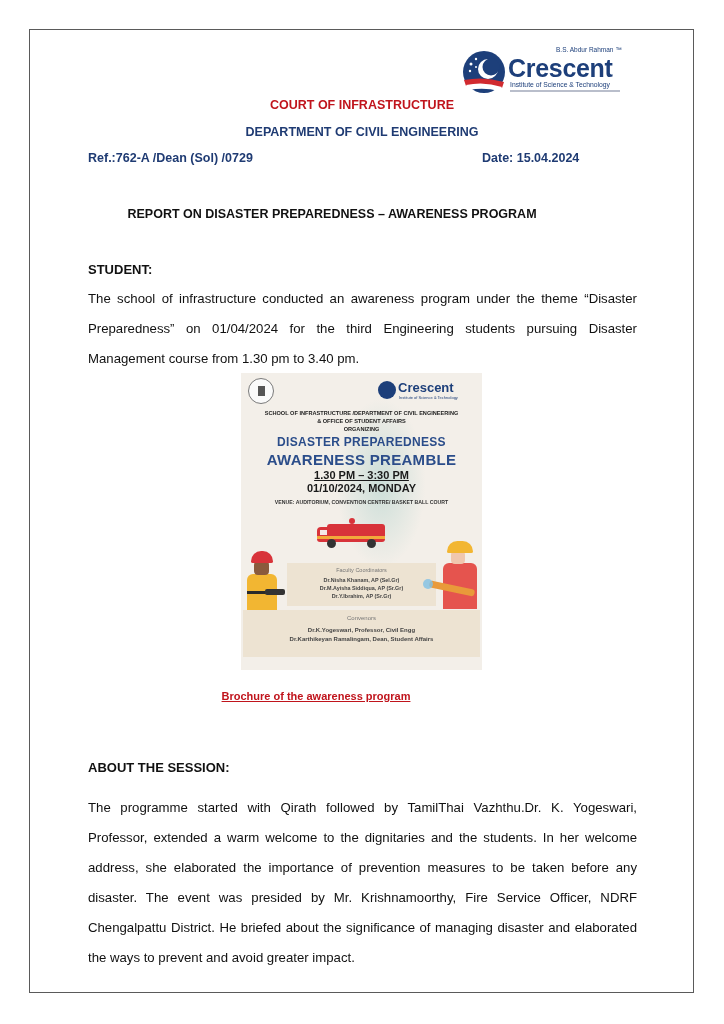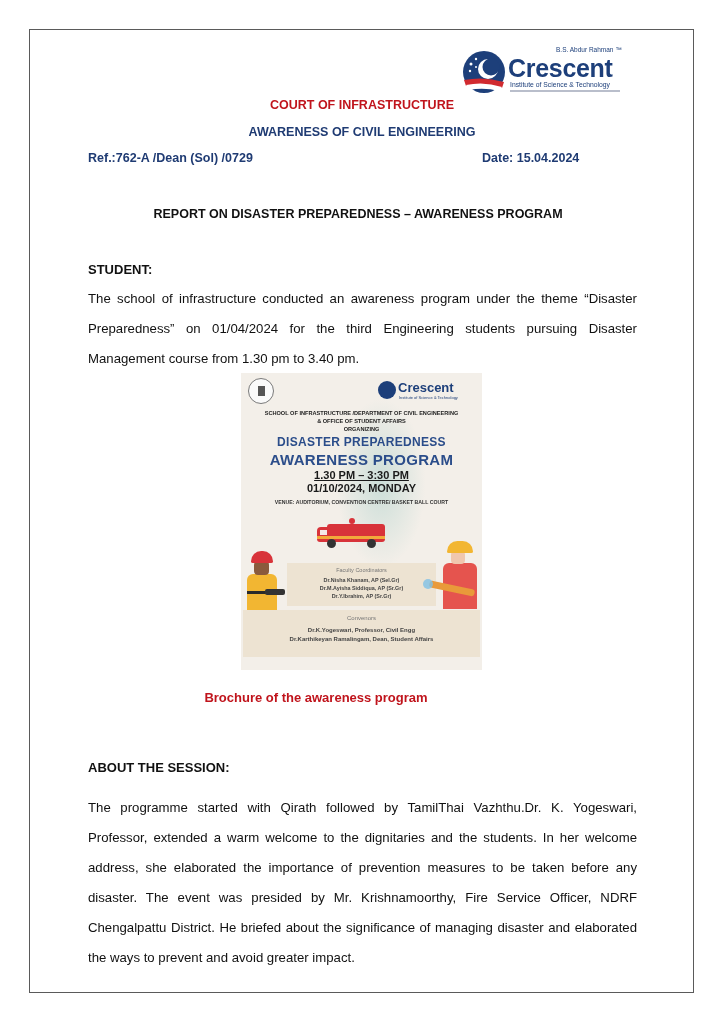--- a/index.html
+++ b/index.html
@@ -18,21 +18,21 @@
     .logo .tagline-tiny { position: absolute; left: 48px; top: 44px; width: 110px; height: 2px; background: #8a93a8; opacity: .6; }
 
     .school-title { position: absolute; left: 0; width: 724px; top: 98px; text-align: center;
                     font-size: 12.5px; font-weight: bold; color: #c0141c; }
     .dept-title { position: absolute; left: 0; width: 724px; top: 125px; text-align: center;
                   font-size: 12.5px; font-weight: bold; color: #1f3b73; }
     .ref { position: absolute; left: 88px; top: 151px; font-size: 12.5px; font-weight: bold; color: #1f3b73; }
     .date { position: absolute; left: 482px; top: 151px; font-size: 12.5px; font-weight: bold; color: #1f3b73; }
 
     .report-title { position: absolute; left: 0; width: 664px; top: 207px; text-align: center;
-                    font-size: 12.5px; font-weight: bold; color: #111; margin-left: 26px; }
+                    font-size: 12.5px; font-weight: bold; color: #111; }
 
     .heading { position: absolute; left: 88px; font-size: 13px; font-weight: bold; color: #111; }
     .para { position: absolute; left: 88px; width: 549px; font-size: 13.2px; line-height: 30px;
             text-align: justify; color: #111; }
 
     
     .brochure { position: absolute; left: 241px; top: 373px; width: 241px; height: 297px;
                 background: #f3efe9; overflow: hidden; }
     .brochure .swirl { position: absolute; left: 95px; top: 25px; width: 90px; height: 170px;
                        background: radial-gradient(ellipse at center, rgba(130,190,185,0.35), rgba(243,239,233,0) 70%); }
@@ -77,21 +77,21 @@
     .ff-left .hose { position: absolute; left: 22px; top: 38px; width: 20px; height: 6px; background: #333; border-radius: 2px; }
 
     .ff-right { position: absolute; left: 188px; top: 168px; width: 52px; height: 72px; }
     .ff-right .helmet { position: absolute; left: 18px; top: 0; width: 26px; height: 12px; background: #f2b632; border-radius: 13px 13px 2px 2px; }
     .ff-right .face { position: absolute; left: 22px; top: 10px; width: 14px; height: 13px; background: #f0c7ae; border-radius: 4px; }
     .ff-right .coat { position: absolute; left: 14px; top: 22px; width: 34px; height: 46px; background: #e5544e; border-radius: 6px 6px 0 0; }
     .ff-right .hose { position: absolute; left: 0; top: 44px; width: 46px; height: 7px; background: #e99a3a; border-radius: 3px; transform: rotate(12deg); }
     .ff-right .spray { position: absolute; left: -6px; top: 38px; width: 10px; height: 10px; background: #7fc1e6; border-radius: 50%; opacity: .8; }
 
     .caption { position: absolute; left: 0; width: 632px; top: 690px; text-align: center;
-               font-size: 13px; font-weight: bold; color: #c0141c; }
+               font-size: 11px; font-weight: bold; color: #c0141c; text-decoration: underline; }
   </style>
 </head>
 <body>
 
 <div class="page-border"></div>
 
 <div class="logo">
   <svg class="emblem" viewBox="0 0 44 44">
     <circle cx="22" cy="22" r="21" fill="#1d3f7a"></circle>
     <circle cx="26" cy="19" r="10" fill="#ffffff"></circle>
@@ -103,42 +103,42 @@
     <path d="M2 30 Q 22 26 42 32 L 40 38 Q 22 33 4 36 Z" fill="#d12a2f"></path>
     <path d="M4 35 Q 22 31 40 37 L 37 41 Q 22 37 7 40 Z" fill="#ffffff"></path>
   </svg>
   <span class="tagline-top">B.S. Abdur Rahman ™</span>
   <span class="brand">Crescent</span>
   <span class="tagline-bottom">Institute of Science &amp; Technology</span>
   <span class="tagline-tiny"></span>
 </div>
 
 <div class="school-title">COURT OF INFRASTRUCTURE</div>
-<div class="dept-title">AWARENESS OF CIVIL ENGINEERING</div>
+<div class="dept-title">DEPARTMENT OF CIVIL ENGINEERING</div>
 <div class="ref">Ref.:762-A /Dean (Sol) /0729</div>
 <div class="date">Date: 15.04.2024</div>
 
 <div class="report-title">REPORT ON DISASTER PREPAREDNESS – AWARENESS PROGRAM</div>
 
 <div class="heading" style="top:262px;">STUDENT:</div>
 <div class="para" style="top:284px;">The school of infrastructure conducted an awareness program under the theme “Disaster Preparedness” on 01/04/2024 for the third Engineering students pursuing Disaster Management course from 1.30 pm to 3.40 pm.</div>
 
 <div class="brochure">
   <div class="swirl"></div>
   <div class="b-seal"></div>
   <div class="b-logo">
     <span class="e"></span>
     <span class="t">Crescent</span>
     <span class="s">Institute of Science &amp; Technology</span>
   </div>
   <div class="b-line b-org1">SCHOOL OF INFRASTRUCTURE /DEPARTMENT OF CIVIL ENGINEERING</div>
   <div class="b-line b-org2">&amp; OFFICE OF STUDENT AFFAIRS</div>
   <div class="b-line b-org3">ORGANIZING</div>
   <div class="b-line b-title1">DISASTER PREPAREDNESS</div>
-  <div class="b-line b-title2">AWARENESS PROGRAM</div>
+  <div class="b-line b-title2">AWARENESS PREAMBLE</div>
   <div class="b-line b-time">1.30 PM – 3:30 PM</div>
   <div class="b-line b-date">01/10/2024, MONDAY</div>
   <div class="b-line b-venue">VENUE: AUDITORIUM, CONVENTION CENTRE/ BASKET BALL COURT</div>
 
   <div class="truck">
     <div class="siren"></div>
     <div class="body"></div>
     <div class="cab"></div>
     <div class="win"></div>
     <div class="stripe"></div>

